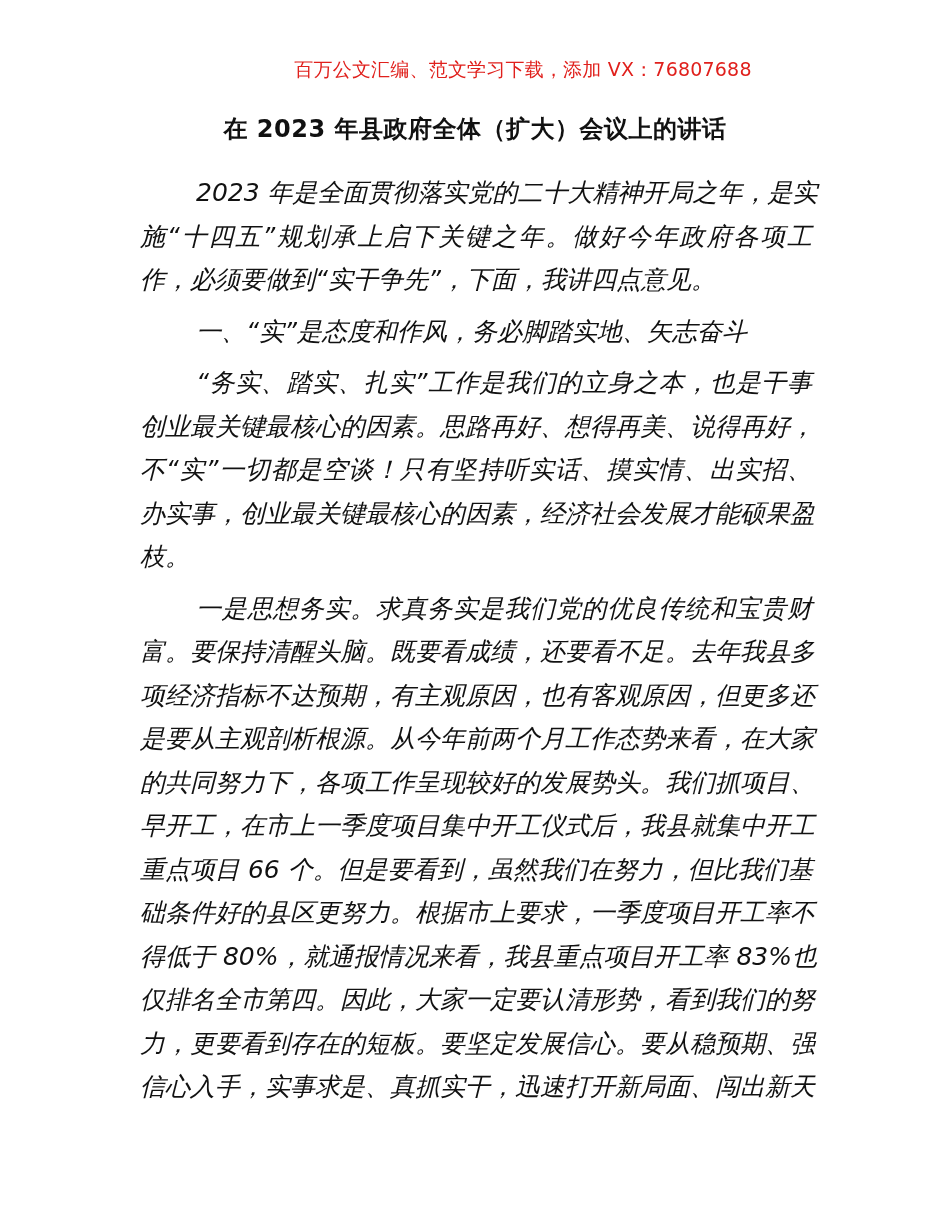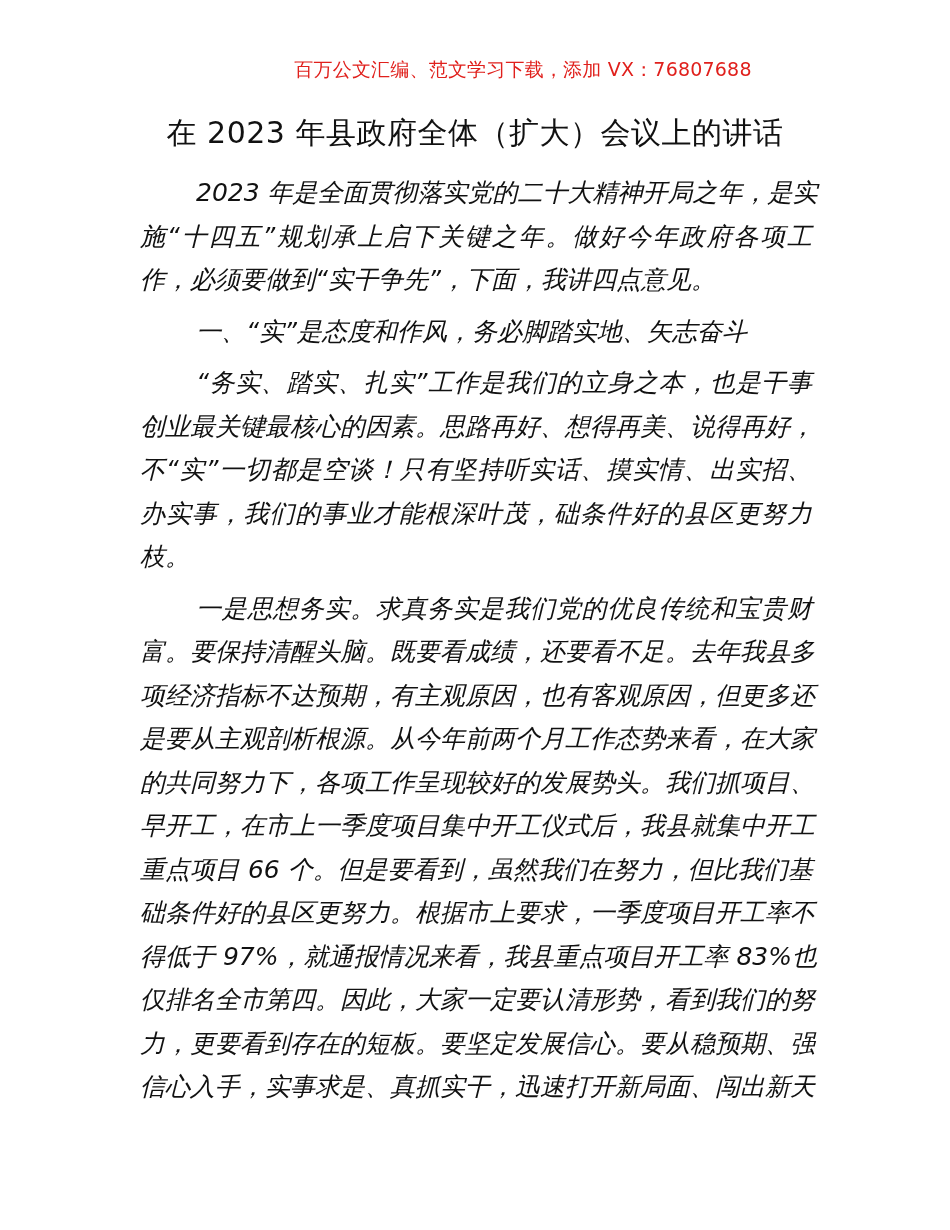--- a/index.html
+++ b/index.html
@@ -1,21 +1,21 @@
 <!DOCTYPE html>
 <html><head>
 <meta charset="utf-8">
 <style>
   html, body { margin: 0; padding: 0; background: #ffffff; }
   body { width: 950px; height: 1230px; position: relative; overflow: hidden;
          font-family: "DejaVu Sans", "Liberation Sans", sans-serif; color: #111111; }
   .watermark { position: absolute; top: 57px; left: 0; width: 950px; text-align: center;
                font-size: 19px; color: #e0201c; letter-spacing: 0.2px; padding-left: 48px; }
   .title { position: absolute; top: 113px; left: 0; width: 950px; text-align: center;
-           font-size: 30px; color: #111111; letter-spacing: 0.5px; }
+           font-size: 24px; color: #111111; letter-spacing: 0.5px; font-weight: bold; }
   .body { position: absolute; top: 171px; left: 140px; width: 672px; font-style: italic; }
   .line { height: 43.5px; line-height: 43.5px; font-size: 25px; white-space: nowrap;
           text-align: justify; text-align-last: justify; }
   .line.last { text-align-last: left; }
   .line.indent { padding-left: 56px; }
   .gap { height: 8px; }
 </style>
 </head>
 <body>
 
@@ -34,32 +34,32 @@
 
   <div>
     <div class="line indent last">一、“实”是态度和作风，务必脚踏实地、矢志奋斗</div>
   </div>
   <div class="gap"></div>
 
   <div>
     <div class="line indent">“务实、踏实、扎实”工作是我们的立身之本，也是干事</div>
     <div class="line">创业最关键最核心的因素。思路再好、想得再美、说得再好，</div>
     <div class="line">不“实”一切都是空谈！只有坚持听实话、摸实情、出实招、</div>
-    <div class="line">办实事，我们的事业才能根深叶茂，础条件好的县区更努力</div>
+    <div class="line">办实事，创业最关键最核心的因素，经济社会发展才能硕果盈</div>
     <div class="line last">枝。</div>
   </div>
   <div class="gap"></div>
 
   <div>
     <div class="line indent">一是思想务实。求真务实是我们党的优良传统和宝贵财</div>
     <div class="line">富。要保持清醒头脑。既要看成绩，还要看不足。去年我县多</div>
     <div class="line">项经济指标不达预期，有主观原因，也有客观原因，但更多还</div>
     <div class="line">是要从主观剖析根源。从今年前两个月工作态势来看，在大家</div>
     <div class="line">的共同努力下，各项工作呈现较好的发展势头。我们抓项目、</div>
     <div class="line">早开工，在市上一季度项目集中开工仪式后，我县就集中开工</div>
     <div class="line">重点项目 66 个。但是要看到，虽然我们在努力，但比我们基</div>
     <div class="line">础条件好的县区更努力。根据市上要求，一季度项目开工率不</div>
-    <div class="line">得低于 97%，就通报情况来看，我县重点项目开工率 83%也</div>
+    <div class="line">得低于 80%，就通报情况来看，我县重点项目开工率 83%也</div>
     <div class="line">仅排名全市第四。因此，大家一定要认清形势，看到我们的努</div>
     <div class="line">力，更要看到存在的短板。要坚定发展信心。要从稳预期、强</div>
     <div class="line">信心入手，实事求是、真抓实干，迅速打开新局面、闯出新天</div>
   </div>
 </div>
 
 </body></html>

